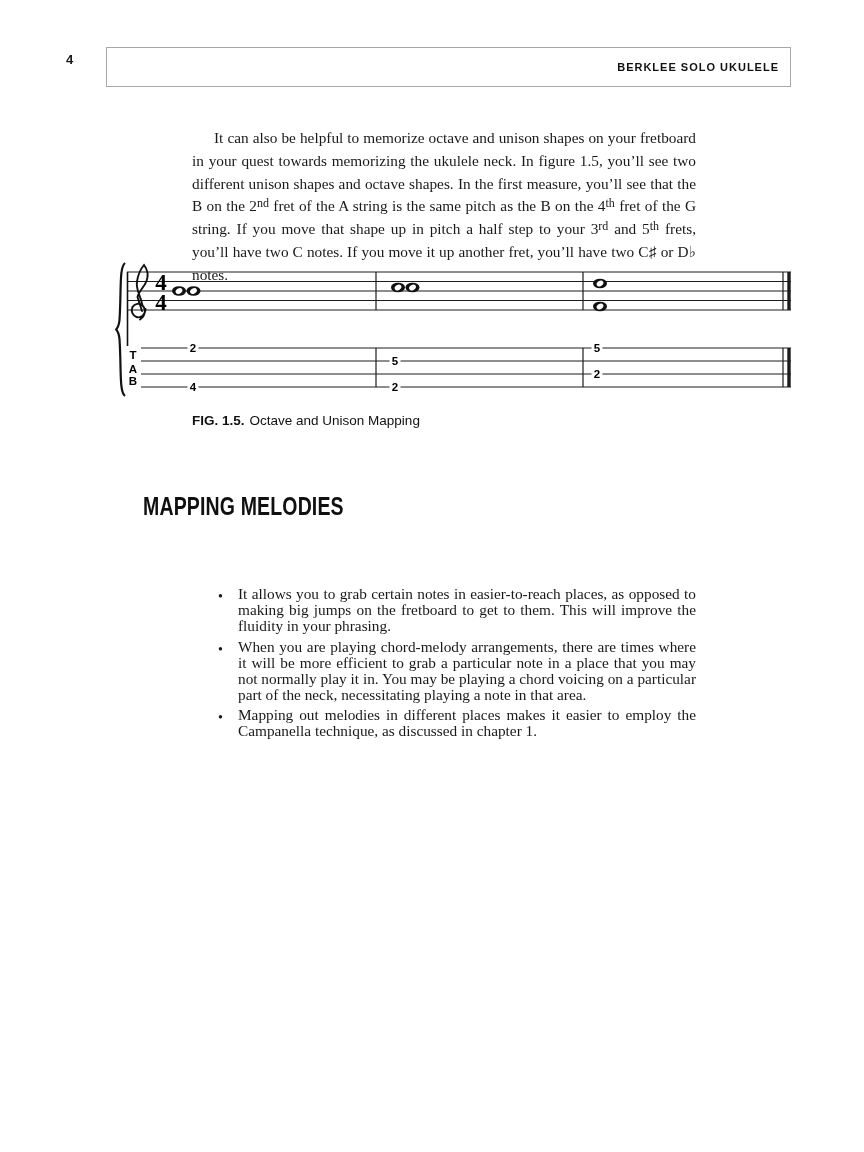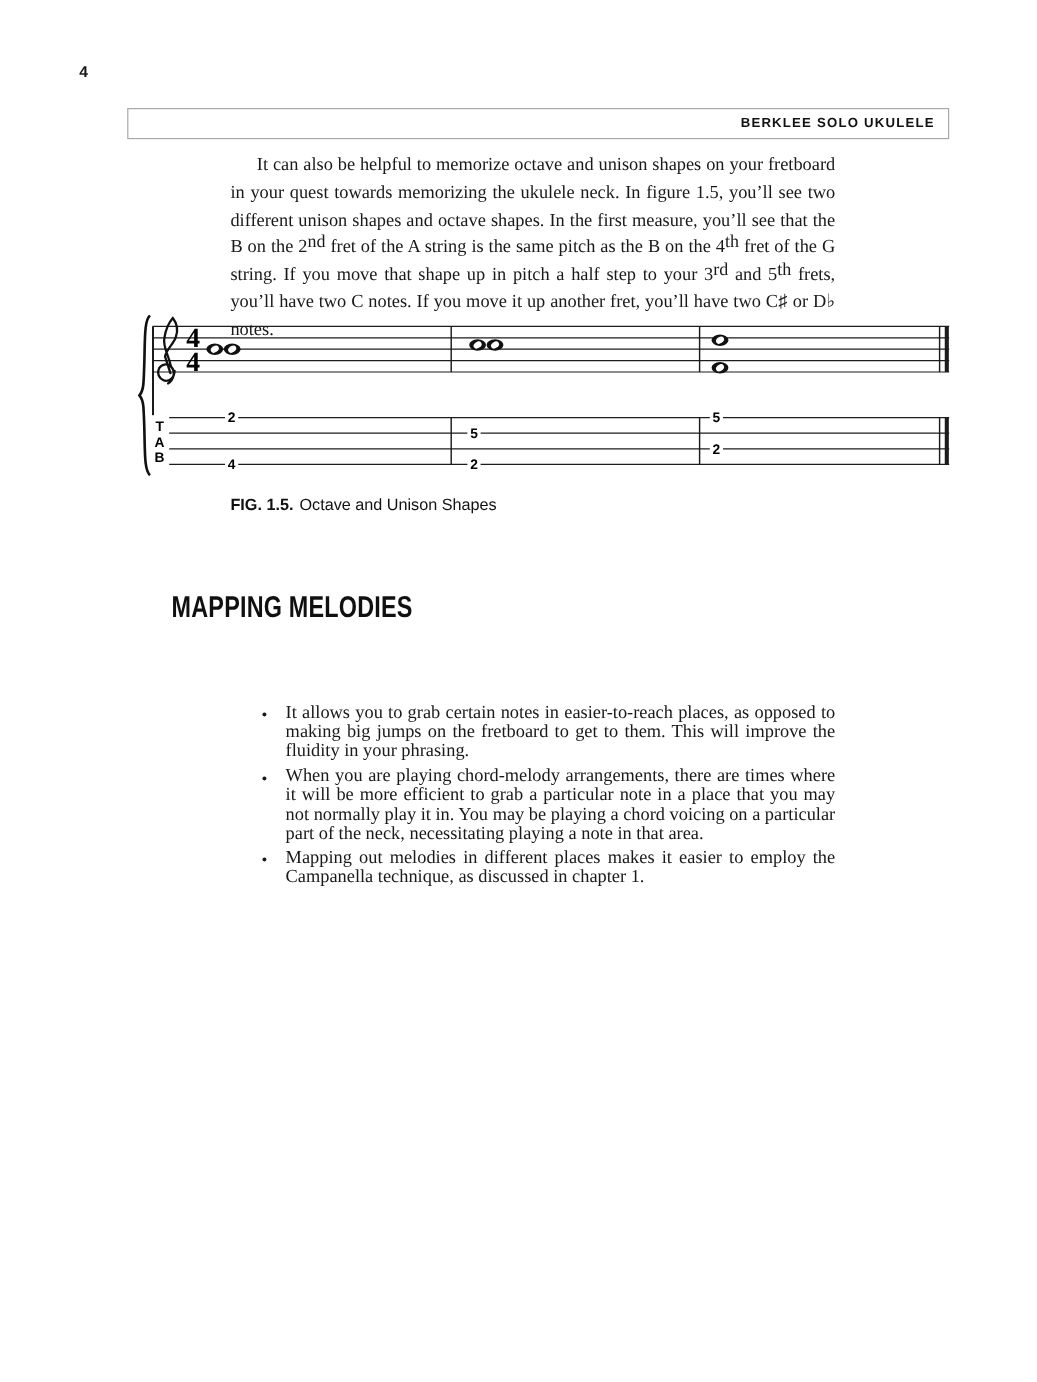--- a/index.html
+++ b/index.html
@@ -17,28 +17,27 @@
   .page-number {
     position: absolute;
     left: 66px; top: 52px;
     font-family: "Liberation Sans", sans-serif;
     font-weight: bold;
     font-size: 13px;
   }
   .header-box {
     position: absolute;
     left: 106px; top: 47px;
-    width: 685px; height: 26px;
+    width: 685px; height: 40px;
     border: 1px solid #a8a8a8;
     box-sizing: border-box;
     display: flex;
     align-items: center;
     justify-content: flex-end;
     padding-right: 11px;
-    margin-top: 43px;
   }
   .running-title {
     font-family: "Liberation Sans", sans-serif;
     font-weight: bold;
     font-size: 11px;
     letter-spacing: 1px;
     color: #111;
   }
 
   
@@ -46,21 +45,21 @@
     position: absolute;
     left: 192px;
     width: 504px;
     font-size: 15.3px;
     line-height: 22.7px;
     text-align: justify;
     color: #191919;
   }
   .intro-par { top: 112px; text-indent: 22px; }
   .intro-par sup {
-    font-size: 15px;
+    font-size: 12px;
     vertical-align: 4px;
     line-height: 0;
   }
   .section-par { top: 521px; }
   .closing-par { top: 805px; text-indent: 19px; }
 
   
   .figure-wrap {
     position: absolute;
     left: 115px; top: 262px;
@@ -214,21 +213,21 @@
 
         <rect x="476.5" y="79.5" width="11" height="13" fill="#fff"></rect>
         <text class="fret-num" x="482" y="90" text-anchor="middle">5</text>
         <rect x="476.5" y="105.5" width="11" height="13" fill="#fff"></rect>
         <text class="fret-num" x="482" y="116" text-anchor="middle">2</text>
       </g>
     </svg>
   </div>
 
   <div class="fig-caption">
-    <span class="fig-label">FIG. 1.5.</span><span>Octave and Unison Shapes</span>
+    <span class="fig-label">FIG. 1.5.</span><span>Octave and Unison Mapping</span>
   </div>
 
   <h1 class="section-heading">MAPPING MELODIES</h1>
 
 
   <div class="bullet-list">
     <div class="bullet-item">
       <span class="bullet-marker">•</span>
       <div class="bullet-text">It allows you to grab certain notes in easier-to-reach places, as opposed to making big jumps on the fretboard to get to them. This will improve the fluidity in your phrasing.</div>
     </div>

